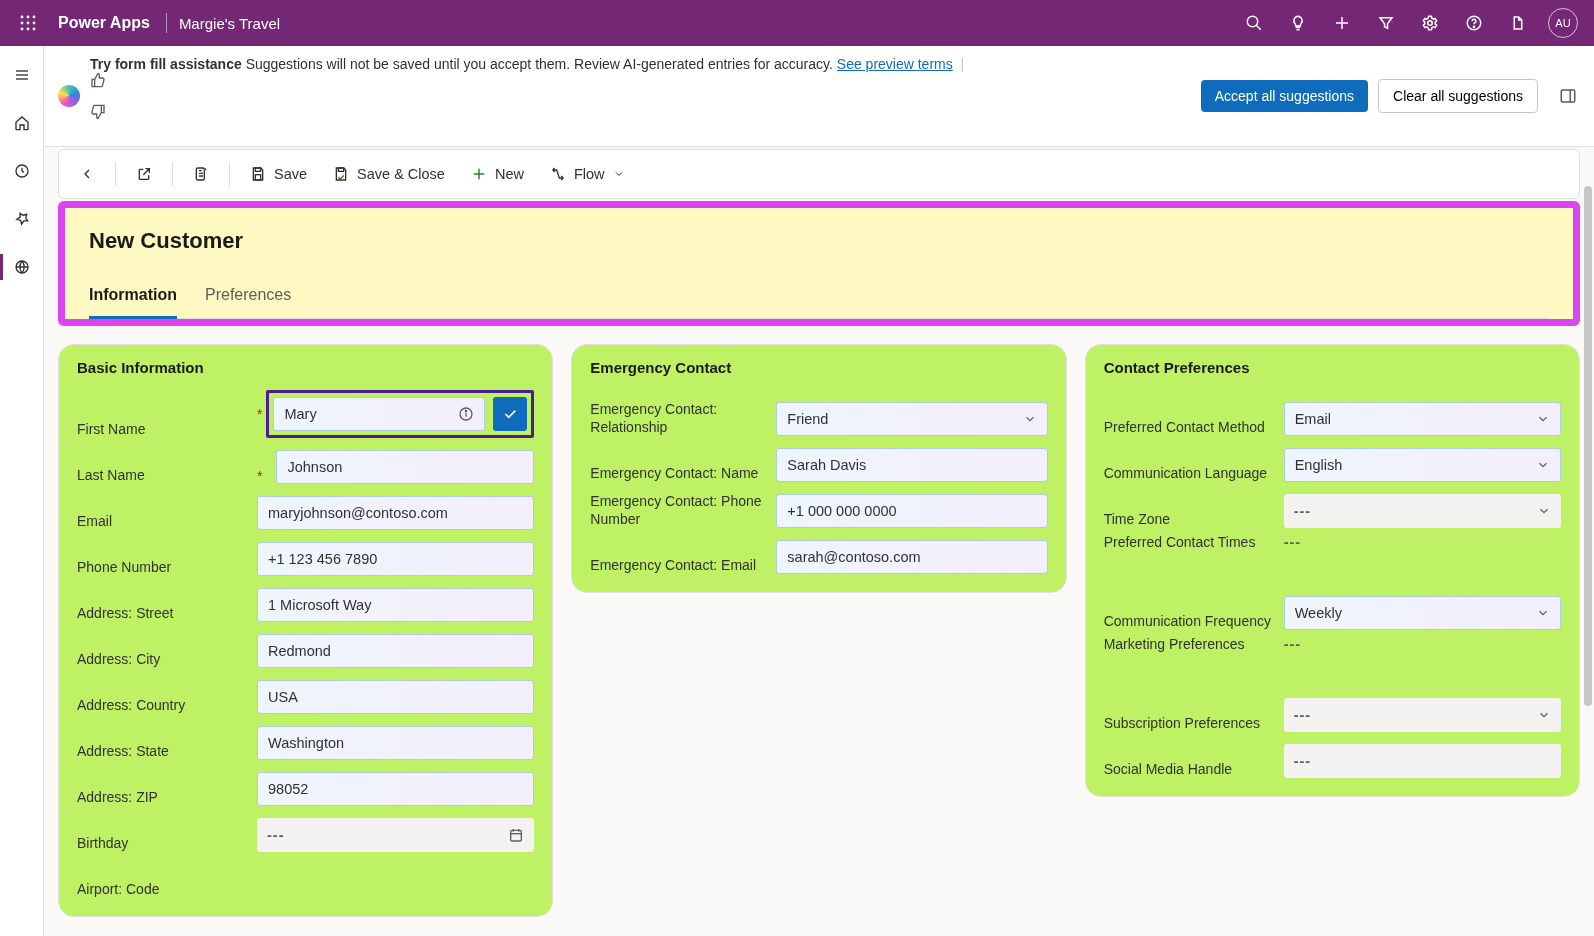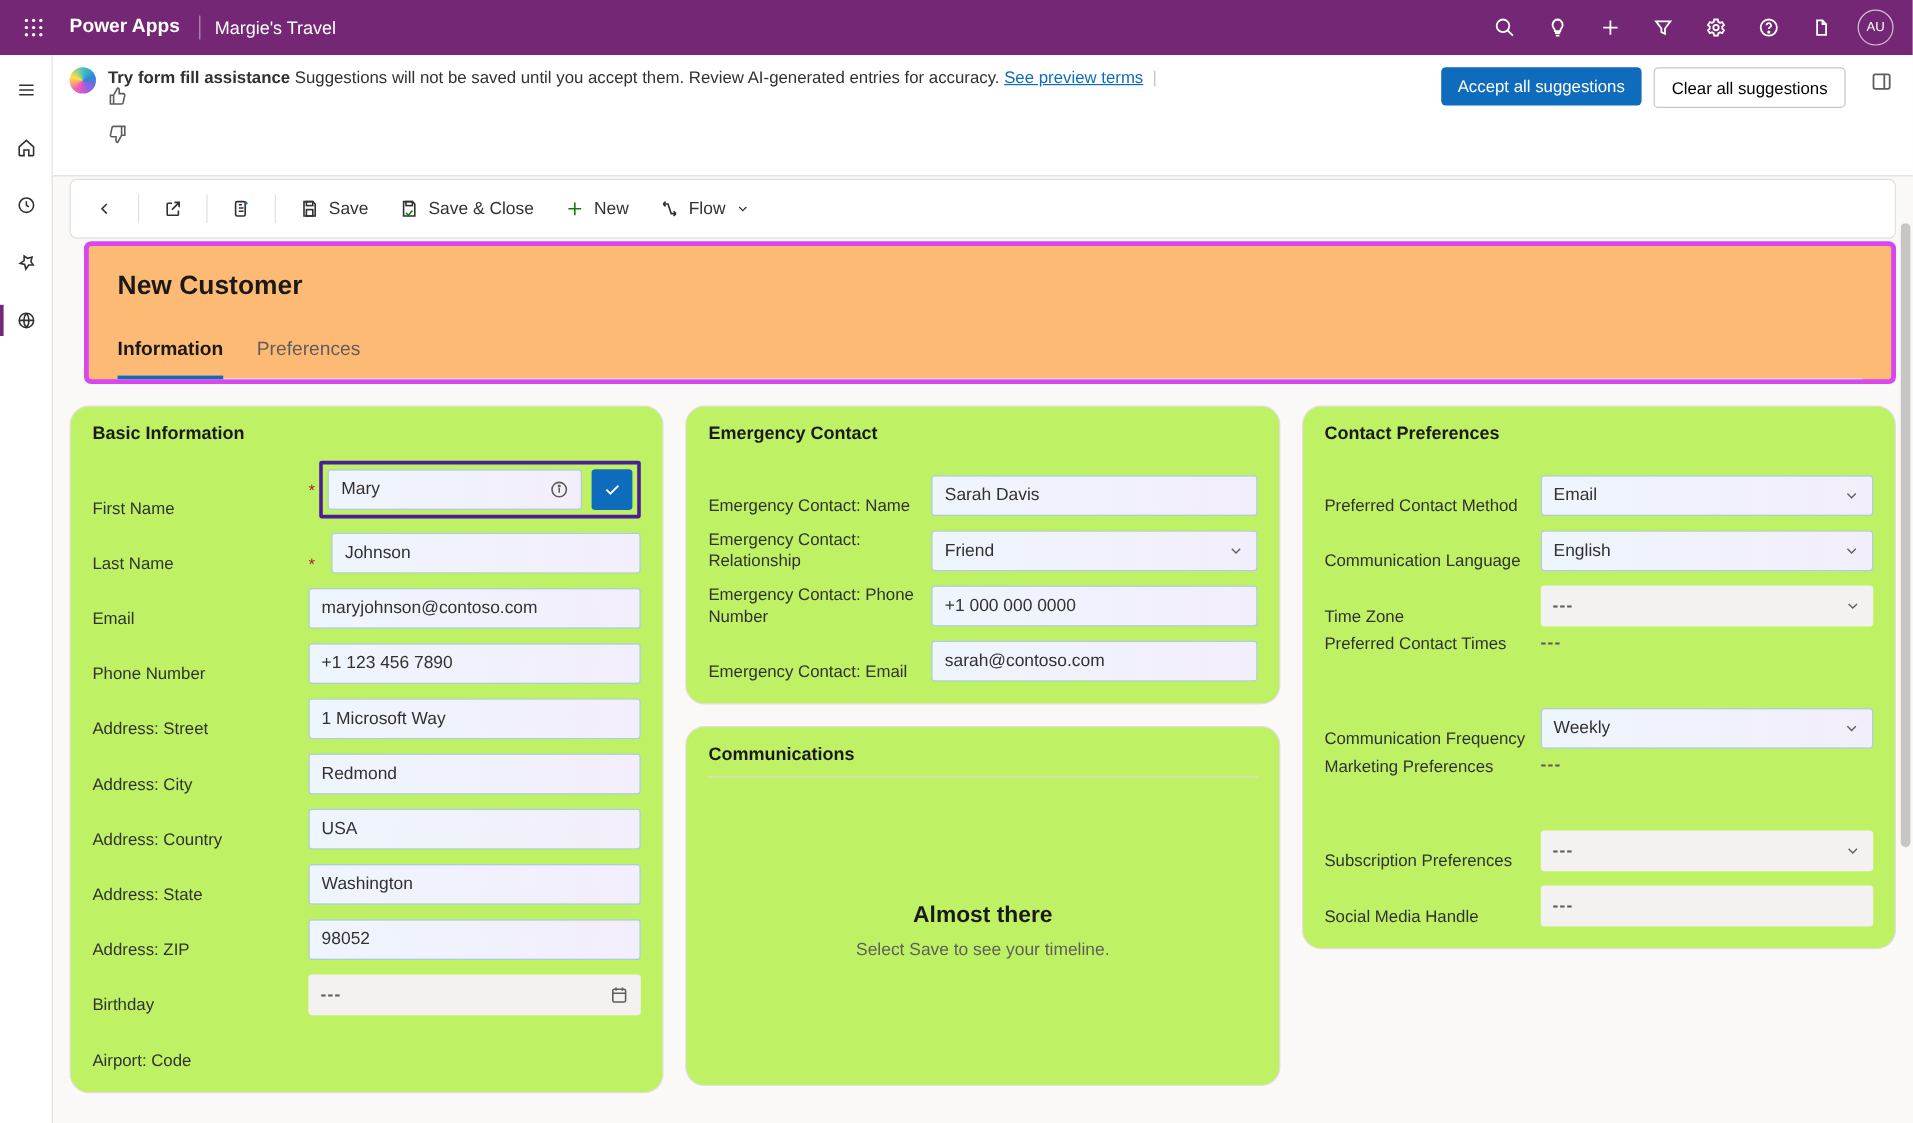--- a/index.html
+++ b/index.html
@@ -16,39 +16,39 @@
   .topbar .avatar { width:30px; height:30px; border:1px solid rgba(255,255,255,.7); border-radius:50%; display:flex; align-items:center; justify-content:center; font-size:11px; margin:0 8px; }
 
   
   .left-rail { position:absolute; top:46px; left:0; width:44px; height:calc(100% - 46px); background:#fff; border-right:1px solid #e1dfdd; display:flex; flex-direction:column; align-items:center; padding-top:14px; gap:18px; }
   .left-rail .rail-icon { width:44px; height:30px; display:flex; align-items:center; justify-content:center; color:#323130; cursor:pointer; position:relative; }
   .left-rail .rail-icon.active::before { content:""; position:absolute; left:0; top:2px; bottom:2px; width:3px; background:#742774; }
 
   
   .content { position:absolute; top:46px; left:44px; right:0; bottom:0; display:flex; flex-direction:column; }
 
-  .notice-row { display:flex; align-items:flex-start; padding:10px 14px; gap:10px; background:#fff; border-bottom:1px solid #e1dfdd; }
+  .notice-row { display:flex; align-items:center; padding:10px 14px; gap:10px; background:#fff; border-bottom:1px solid #e1dfdd; }
   .notice-row .copilot-badge { width:22px; height:22px; border-radius:50%; background: conic-gradient(#47c1bf,#2b88d8,#9b5de5,#f15bb5,#fee440,#47c1bf); }
   .notice-row .notice-text { font-size:14px; color:#323130; }
   .notice-row .notice-text b { font-weight:600; }
   .notice-row a { color:#0f6cbd; text-decoration:underline; }
   .notice-row .vbar { color:#c8c6c4; }
   .notice-row .thumb { color:#605e5c; cursor:pointer; padding:0 2px; }
   .notice-row .spacer { flex:1; }
   .notice-row .btn-primary { background:#0f6cbd; color:#fff; border:none; border-radius:4px; padding:8px 14px; font-size:14px; cursor:pointer; }
   .notice-row .btn-secondary { background:#fff; color:#000000; border:1px solid #c8c6c4; border-radius:4px; padding:8px 14px; font-size:14px; cursor:pointer; }
   .notice-row .side-copilot { width:24px; height:24px; border-radius:4px; display:flex; align-items:center; justify-content:center; margin-left:8px; color:#605e5c; cursor:pointer;}
 
   .main-scroll { flex:1; overflow:auto; padding:0 14px 14px 14px; }
 
   .command-bar { background:#fff; border:1px solid #e1dfdd; border-radius:6px; margin:2px 0; height:50px; display:flex; align-items:center; padding:0 10px; gap:6px; }
   .command-bar .cmd { display:flex; align-items:center; gap:8px; padding:6px 10px; font-size:14.5px; color:#323130; cursor:pointer; border-radius:4px; }
   .command-bar .sep { width:1px; height:24px; background:#e1dfdd; margin:0 4px; }
 
-  .page-card { background:#fdba74; border:4px solid #d946ef; border-radius:6px; padding:20px 24px 0 24px;margin-left:12px; }
+  .page-card { background:#fef9c3; border:7px solid #d946ef; border-radius:6px; padding:20px 24px 0 24px; }
   .page-title { font-size:22px; font-weight:600; color:#1b1a19; }
   .tabs { display:flex; gap:28px; margin-top:32px; border-bottom:1px solid #e1dfdd; }
   .tabs .tab { font-size:16px; padding:0 0 12px 0; color:#605e5c; cursor:pointer; border-bottom:3px solid transparent; margin-bottom:-1px; }
   .tabs .tab.active { color:#1b1a19; font-weight:600; border-bottom-color:#0f6cbd; }
 
   .columns { display:flex; gap:18px; margin-top:18px; }
   .col { flex:1; display:flex; flex-direction:column; gap:18px; }
 
   .section { background:#bef264; border:1px solid #e1dfdd; border-radius:16px; padding:14px 18px 18px 18px; }
   .section-title { font-size:15px; font-weight:600; color:#1b1a19; margin-bottom:14px; }
@@ -369,55 +369,48 @@
           <div class="field-row">
             <div class="field-label">Airport: Code</div>
           </div>
         </div>
       </div>
 
       <div class="col col2">
         <div class="section">
           <div class="section-title">Emergency Contact</div>
           <div class="field-row">
-            <div class="field-label">Emergency Contact: Name</div>
-            <div class="ai-input">
-                <input value="Sarah Davis" style="">
-              </div>
-          </div>
-          <div class="field-row">
             <div class="field-label">Emergency Contact: Relationship</div>
             <div class="ai-select">
               <span>Friend</span>
               <svg width="14" height="14" viewBox="0 0 24 24" fill="none" stroke="#605e5c" stroke-width="2">
                   <path d="M6 9l6 6 6-6"></path>
                 </svg>
             </div>
           </div>
           <div class="field-row">
+            <div class="field-label">Emergency Contact: Name</div>
+            <div class="ai-input">
+                <input value="Sarah Davis" style="">
+              </div>
+          </div>
+          <div class="field-row">
             <div class="field-label">Emergency Contact: Phone Number</div>
             <div class="ai-input">
                 <input value="+1 000 000 0000" style="">
               </div>
           </div>
           <div class="field-row">
             <div class="field-label">Emergency Contact: Email</div>
             <div class="ai-input">
                 <input value="sarah@contoso.com" style="">
               </div>
           </div>
         </div>
 
-        <div class="section" style="min-height:300px;">
-          <div class="section-title" style="border-bottom:1px solid #e1dfdd; padding-bottom:10px;">Communications</div>
-          <div class="timeline-empty">
-            <h3>Almost there</h3>
-            <p>Select Save to see your timeline.</p>
-          </div>
-        </div>
       </div>
 
       <div class="col col3">
         <div class="section">
           <div class="section-title">Contact Preferences</div>
 
           <div class="field-row">
             <div class="field-label">Preferred Contact Method</div>
             <div class="ai-select">
               <span>Email</span>

